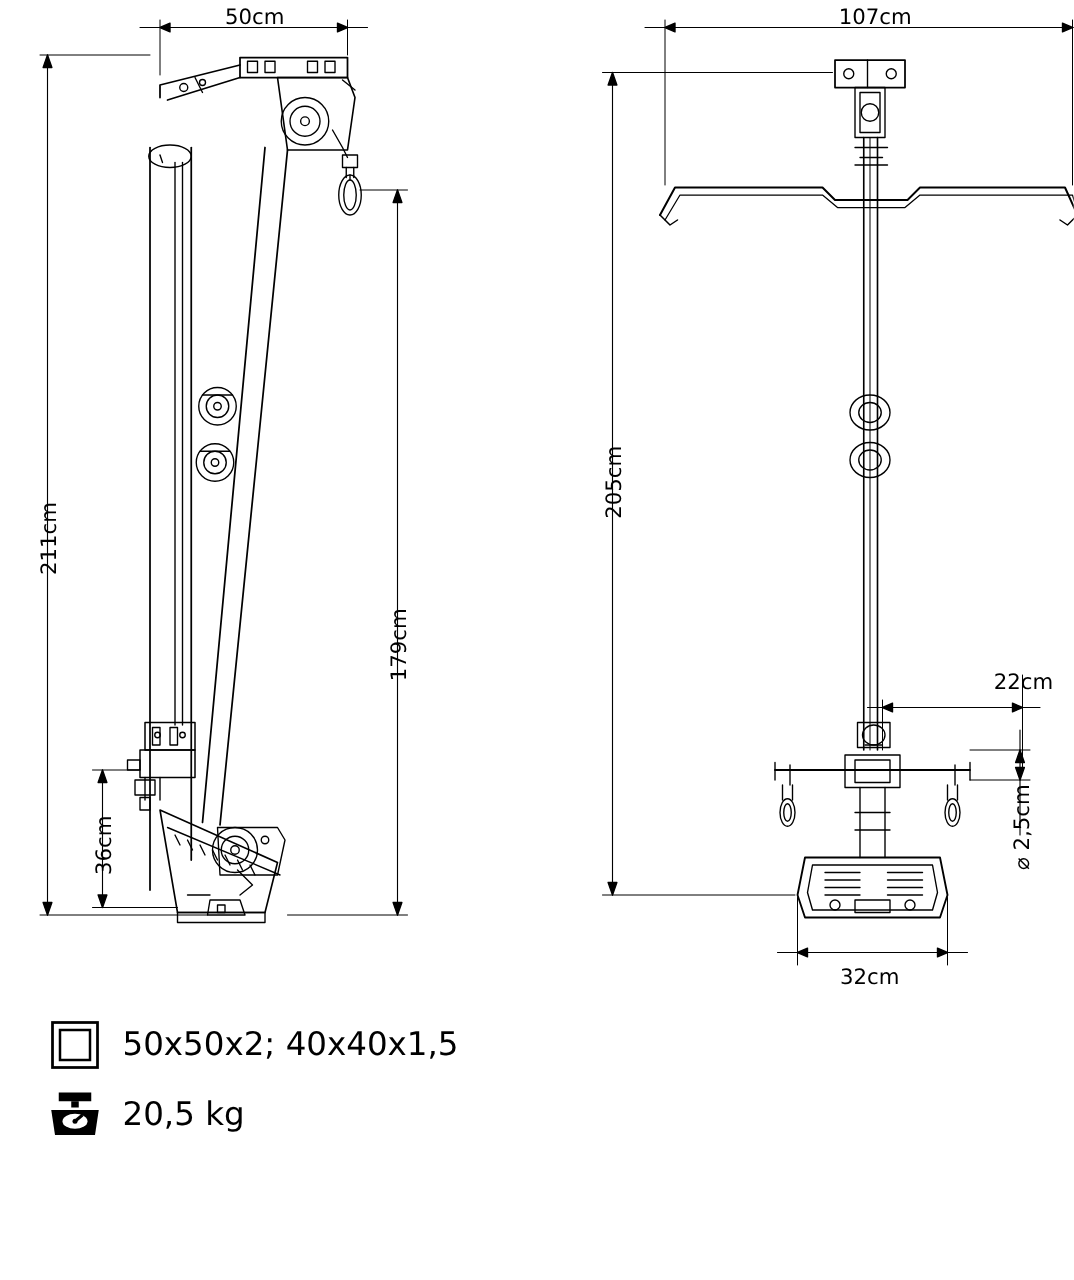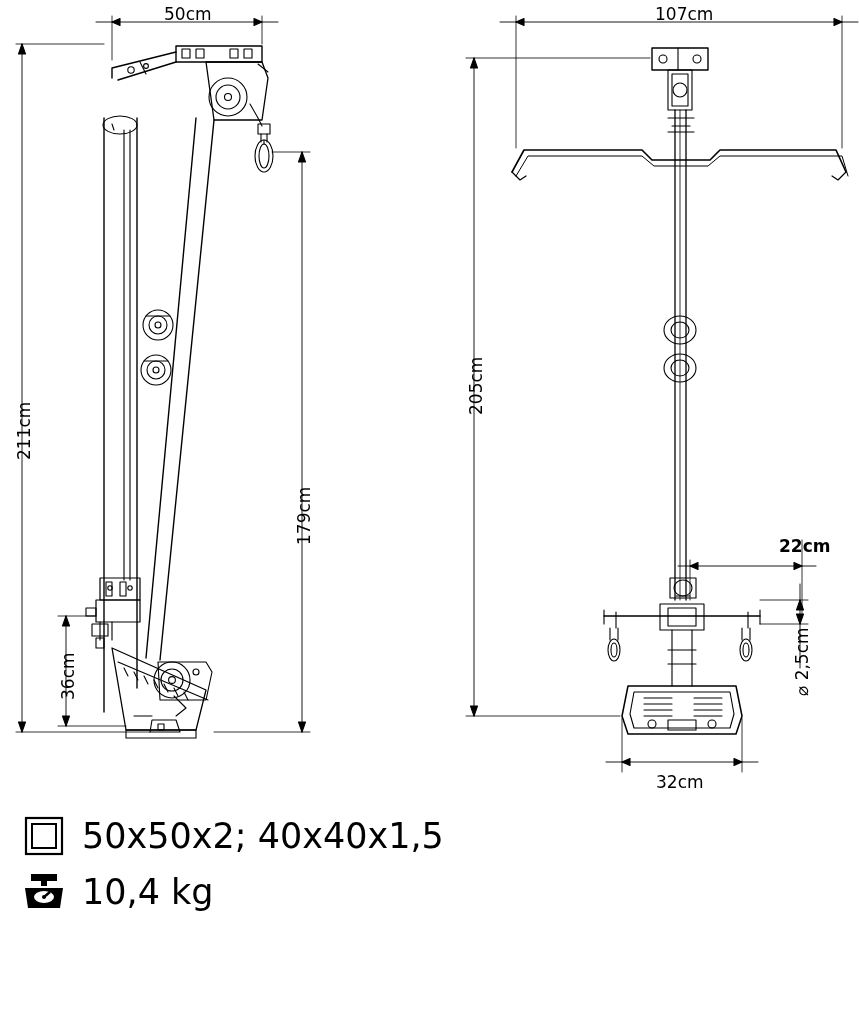--- a/index.html
+++ b/index.html
@@ -1,21 +1,21 @@
 <!DOCTYPE html>
 <html><head>
 <meta charset="utf-8">
 <style>
   html,body{margin:0;padding:0;background:#ffffff;}
   body{
     width:859px;height:1024px;position:relative;overflow:hidden;
     font-family:"DejaVu Sans", sans-serif;
     color:#000;
   }
-  .stage{position:absolute;left:0;top:0;width:760px;height:1024px;}
+  .stage{position:absolute;left:16px;top:0;width:760px;height:1024px;}
   svg.main{position:absolute;left:0;top:0;width:859px;height:1024px;}
   .dimlabel{
     position:absolute;
     font-family:"DejaVu Sans", sans-serif;
     font-size:17px;
     color:#000;
     white-space:nowrap;
     letter-spacing:0px;
   }
   .rot90{transform:rotate(-90deg);transform-origin:left top;}
@@ -28,21 +28,21 @@
     display:flex;align-items:center;
     height:56px;
   }
   .legend-icon{
     width:44px;height:44px;
     display:flex;align-items:center;justify-content:center;
     flex:0 0 44px;
   }
   .legend-text{
     margin-left:16px;
-    font-size:35px;
+    font-size:26px;
     font-family:"DejaVu Sans", sans-serif;
     color:#000;
     line-height:1;
   }
 </style>
 </head>
 <body>
 
 <div class="stage">
 
@@ -245,21 +245,21 @@
   <div class="dimlabel rot90" style="left:14px;top:460px;">211cm</div>
 
   <div class="dimlabel rot90" style="left:294px;top:545px;">179cm</div>
 
   <div class="dimlabel rot90" style="left:58px;top:700px;">36cm</div>
 
   <div class="dimlabel" style="left:655px;top:4px;">107cm</div>
 
   <div class="dimlabel rot90" style="left:466px;top:415px;">205cm</div>
 
-  <div class="dimlabel" style="left:779px;top:536px;font-weight:bold;">22cm</div>
+  <div class="dimlabel" style="left:779px;top:536px;">22cm</div>
 
   <div class="dimlabel rot90" style="left:792px;top:696px;">⌀ 2,5cm</div>
 
   <div class="dimlabel" style="left:656px;top:748px;margin-top:24px;">32cm</div>
 
   <div class="legend" style="top:808px;">
 
     <div class="legend-row">
       <div class="legend-icon">
         <svg width="40" height="40" viewBox="0 0 40 40">
@@ -274,18 +274,18 @@
       <div class="legend-icon">
         <svg width="42" height="40" viewBox="0 0 42 40">
           <rect x="8" y="2" width="26" height="7" fill="#000"></rect>
           <rect x="18" y="9" width="6" height="5" fill="#000"></rect>
           <path d="M2 16 L40 16 L37 36 L5 36 Z" fill="#000"></path>
           <ellipse cx="21" cy="25" rx="10" ry="6" fill="#fff"></ellipse>
           <path d="M21 25 L27 20" stroke="#000" stroke-width="2.4" fill="none"></path>
           <circle cx="21" cy="25" r="2" fill="#000"></circle>
         </svg>
       </div>
-      <div class="legend-text">10,4 kg</div>
+      <div class="legend-text">20,5 kg</div>
     </div>
 
 
   </div>
 </div>
 
 </body></html>

